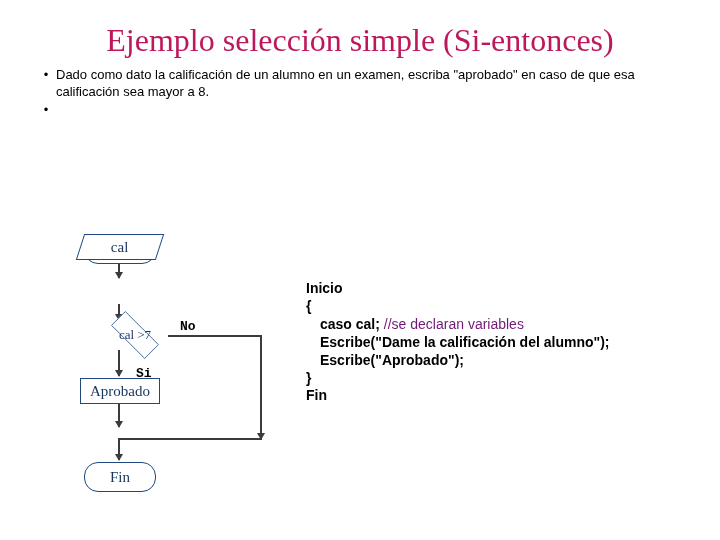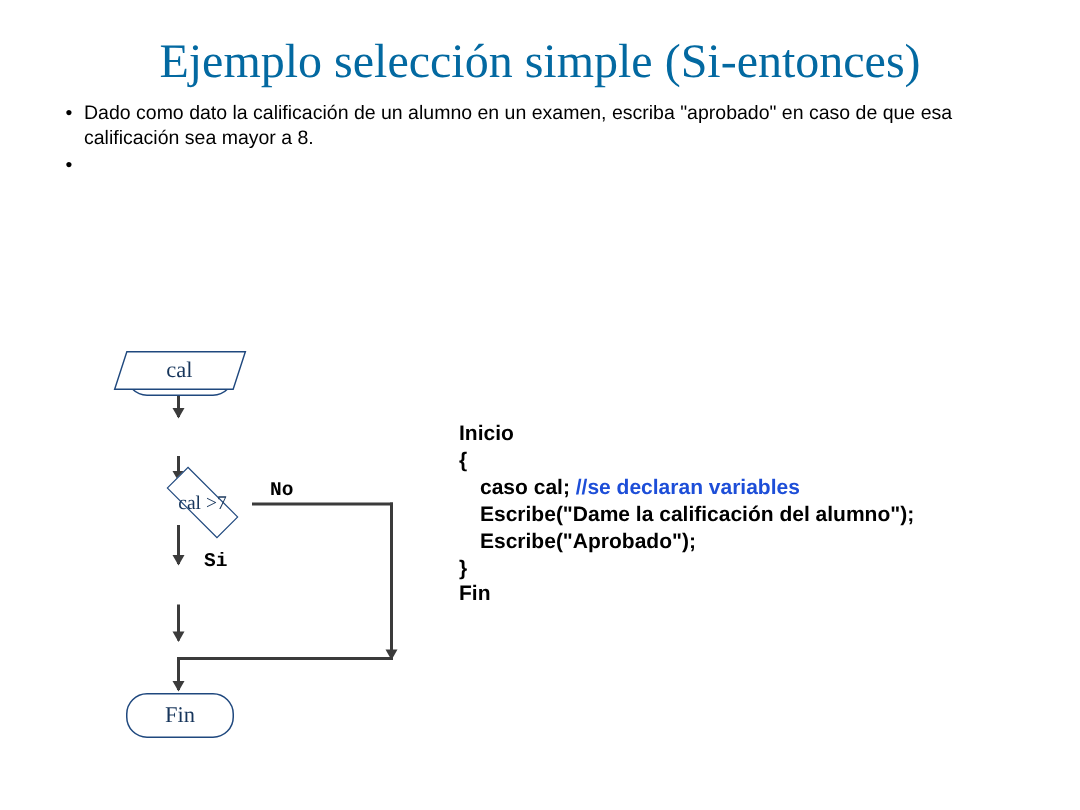--- a/index.html
+++ b/index.html
@@ -1,17 +1,17 @@
 <!DOCTYPE html>
 <html><head>
 <meta charset="utf-8">
 <style>
   html,body{margin:0;padding:0;width:720px;height:540px;background:#fff;font-family:Arial,Helvetica,sans-serif;color:#000;overflow:hidden}
   .slide{position:relative;width:720px;height:540px}
-  .title{font-family:'Palatino Linotype','Book Antiqua',Georgia,serif;font-size:32px;color:#0369a1;text-align:center;padding:22px 20px 6px}
+  .title{font-family:'Palatino Linotype','Book Antiqua',Georgia,serif;font-size:32px;color:#be185d;text-align:center;padding:22px 20px 6px}
   .bullets{padding:0 44px 0 36px}
   .brow{display:flex;font-size:13px;line-height:1.28;margin:2px 0}
   .bdot{width:20px;flex:0 0 20px;text-align:center}
   .dato-label{font-style:italic;color:#b01818}
   .dato-cal{font-weight:bold}
   .dato-period{font-size:16px}
 
   
   .fc{position:absolute;left:72px;top:234px;width:220px;height:296px}
   .shape{position:absolute;font-family:'Palatino Linotype',Georgia,serif;font-size:15px;color:#16355b;display:flex;align-items:center;justify-content:center}
@@ -24,21 +24,21 @@
   .dia span{position:relative;z-index:1;font-size:13px}
   .lbl{position:absolute;font-family:Liberation Mono, monospace;font-size:13px;font-weight:bold}
   .arr{position:absolute;background:#3b3b3b}
   .arr.v{width:2px}
   .arr.h{height:2px}
   .arr.v::after{content:"";position:absolute;left:-3px;bottom:-1px;border-left:4px solid transparent;border-right:4px solid transparent;border-top:7px solid #3b3b3b}
 
   
   .code{position:absolute;left:306px;top:280px;font-family:Arial;font-size:14px;font-weight:bold;line-height:1.28}
   .code .in1{padding-left:14px}
-  .cmt{color:#1d4ed8;font-weight:bold}
+  .cmt{color:#701a75;font-weight:normal}
 </style>
 </head>
 <body>
 
 <div class="slide">
 
   <div class="title">Ejemplo selección simple (Si-entonces)</div>
 
   <div class="bullets">
     <div class="brow">
@@ -63,20 +63,23 @@
 
     <div class="shape term" style="left:12px;top:0">
         <span>Inicio</span>
       </div>
     <div class="shape io" style="left:8px;top:45">
         <span>cal</span>
       </div>
     <div class="shape dia" style="left:30px;top:88px">
         <span>cal &gt;7</span>
       </div>
+    <div class="shape proc" style="left:8px;top:144px">
+        <span>Aprobado</span>
+      </div>
     <div class="shape term" style="left:12px;top:228px">
         <span>Fin</span>
       </div>
 
     <div class="lbl" style="left:108px;top:85px">No</div>
     <div class="lbl" style="left:64px;top:132px">Si</div>
   </div>
 
   <div class="code">
     <div>Inicio</div>

